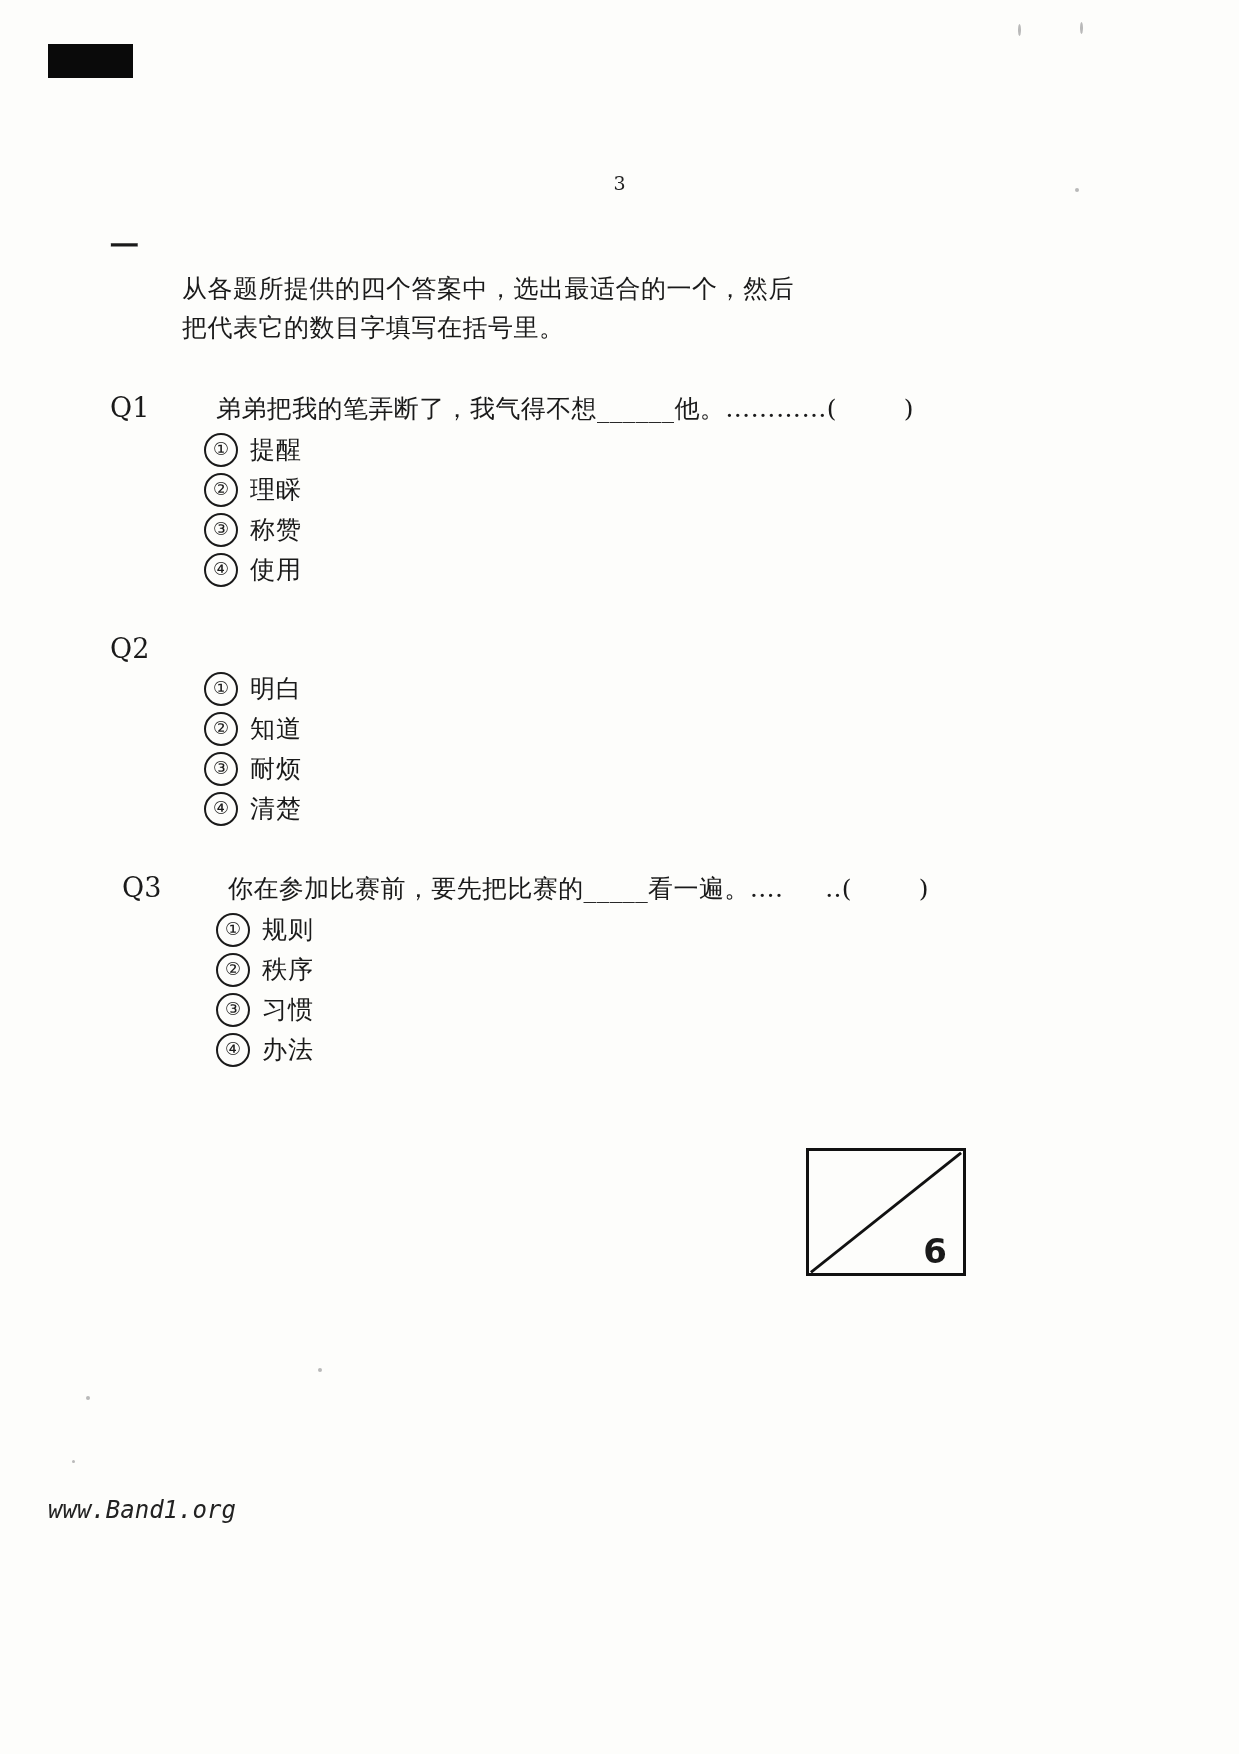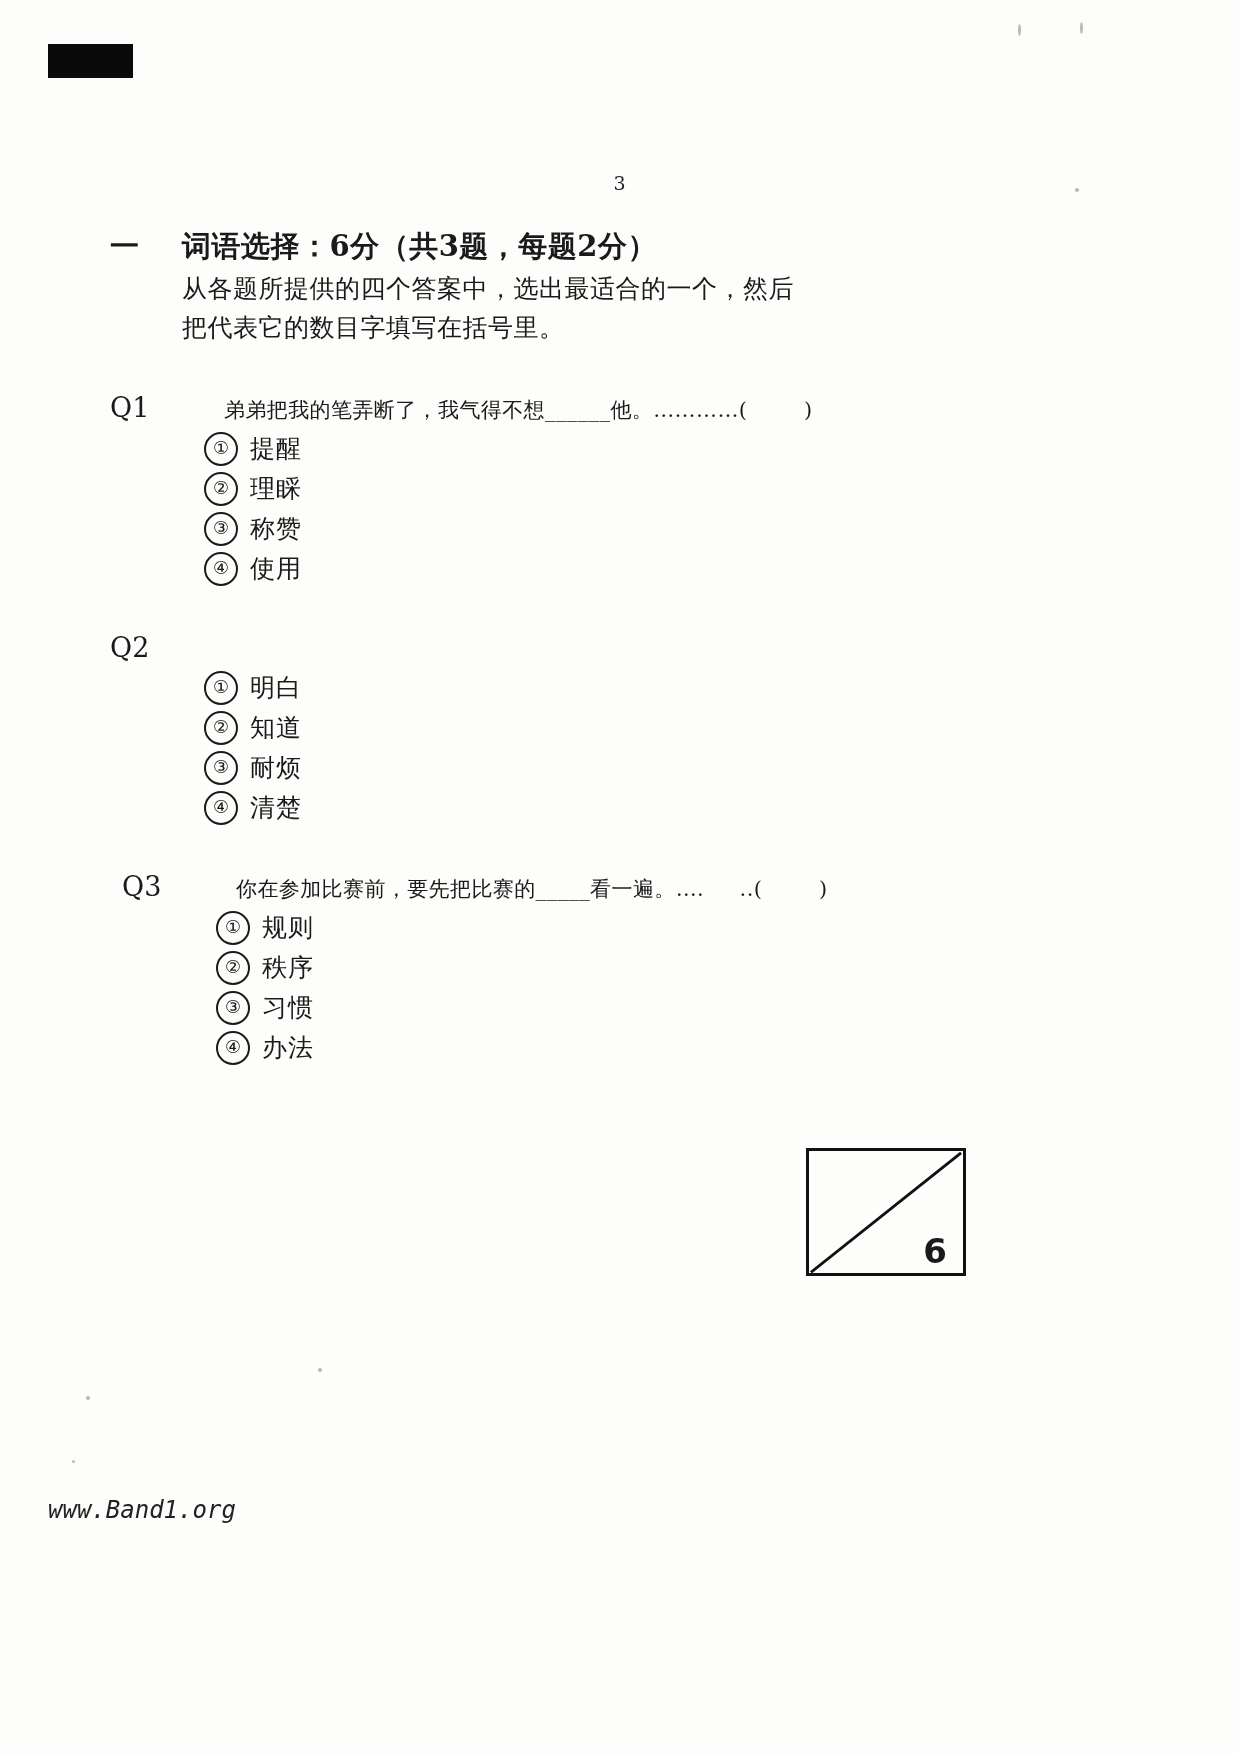--- a/index.html
+++ b/index.html
@@ -90,32 +90,32 @@
   .question-block {
     margin-bottom: 46px;
   }
   .question-block.indented {
     margin-left: 12px;
   }
 
   .q-stem-row {
     display: flex;
     align-items: baseline;
+    gap: 28px;
   }
   .q-label {
     font-size: 27px;
     font-family: "DejaVu Serif", serif;
     width: 78px;
     flex: 0 0 78px;
   }
   .q-stem {
-    font-size: 21px;
+    font-size: 25px;
     letter-spacing: 0.4px;
     white-space: pre;
-    margin-left: 36px;
   }
 
   .options {
     margin-left: 94px;
     margin-top: 8px;
   }
   .option-row {
     display: flex;
     align-items: center;
     margin-bottom: 6px;
@@ -185,21 +185,20 @@
   <div class="speck" style="left:318px; top:1368px; width:4px; height:4px;"></div>
   <div class="speck" style="left:86px; top:1396px; width:4px; height:4px;"></div>
   <div class="speck" style="left:72px; top:1460px; width:3px; height:3px;"></div>
 
   <div class="page-number">3</div>
 
   <div class="content">
 
     <div class="section-row">
       <div class="section-marker">一</div>
-      <div class="section-title">词语选择：6分（共3题，每题2分）</div>
     </div>
 
     <div class="section-instructions">
       <div>从各题所提供的四个答案中，选出最适合的一个，然后</div>
       <div>把代表它的数目字填写在括号里。</div>
     </div>
 
     <div class="questions">
 
       <div class="question-block">

